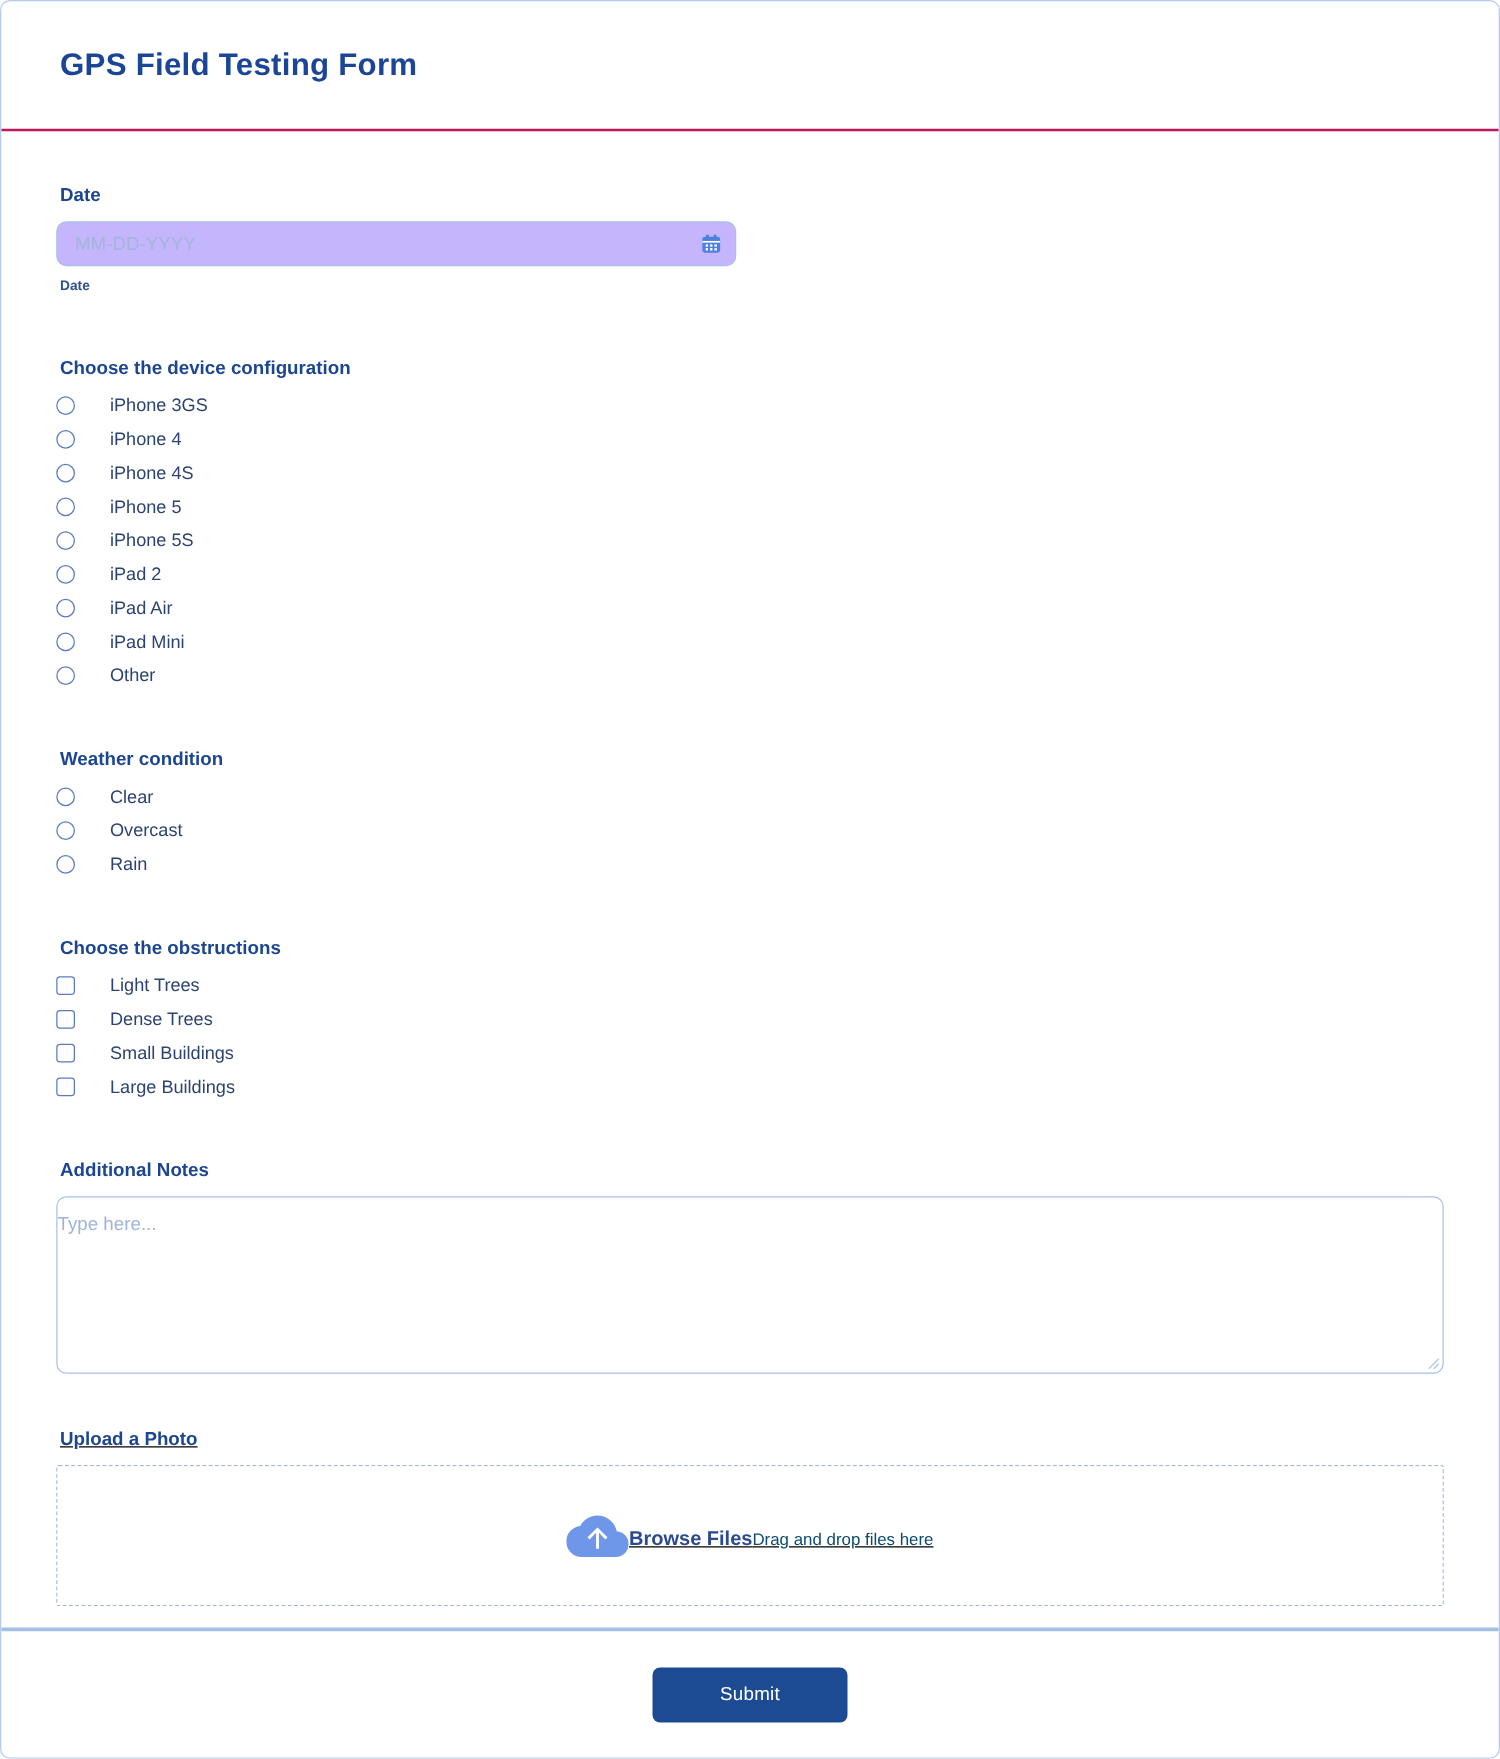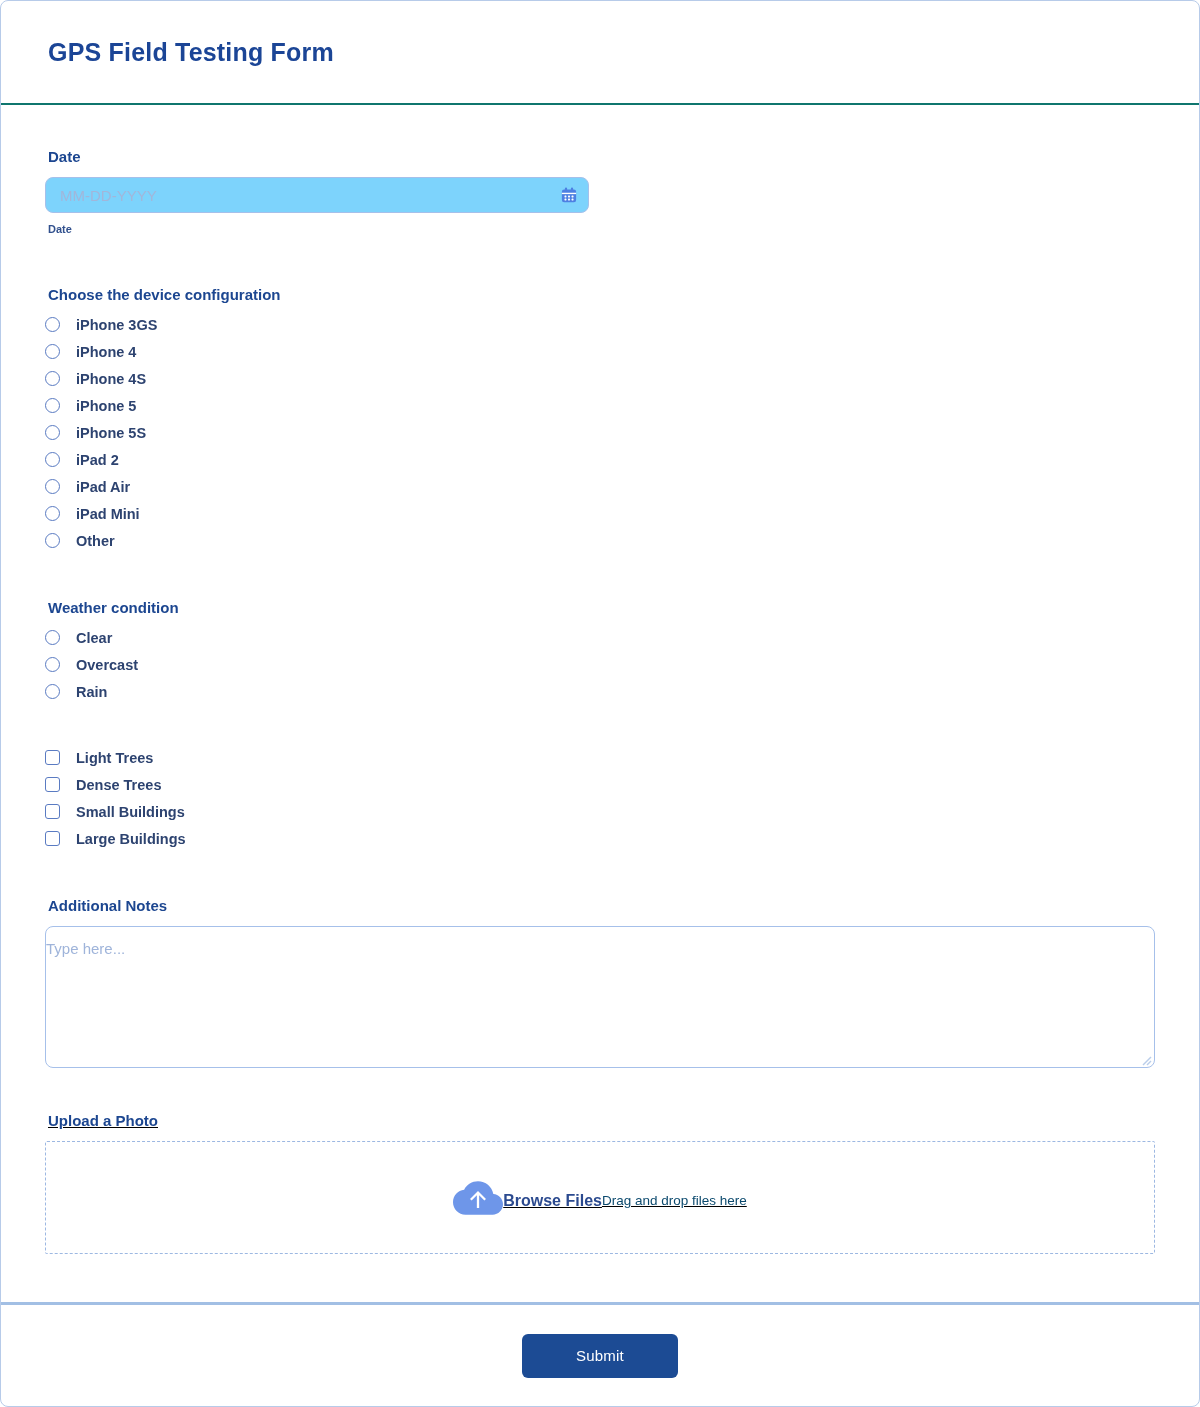--- a/index.html
+++ b/index.html
@@ -13,21 +13,21 @@
     height: 1407px;
     border: 1px solid #b7cbe9;
     border-radius: 8px;
     display: flex;
     flex-direction: column;
     background: #ffffff;
     overflow: hidden;
   }
   .header {
     height: 104px;
-    border-bottom: 2px solid #0f766e;
+    border-bottom: 2px solid #be185d;
     display: flex;
     align-items: center;
     padding: 0 47px;
     flex: 0 0 auto;
   }
   .title {
     font-size: 25px;
     font-weight: 700;
     color: #1b4596;
     letter-spacing: 0.2px;
@@ -52,21 +52,21 @@
   .date-input {
     width: 100%;
     height: 36px;
     border: 1px solid #a6c0ea;
     border-radius: 8px;
     padding: 0 40px 0 14px;
     font-family: "Liberation Sans", sans-serif;
     font-size: 15px;
     color: #2d4370;
     outline: none;
-    background: #7dd3fc;
+    background: #c4b5fd;
   }
   .date-input::placeholder { color: #a2b6da; }
   .cal-icon {
     position: absolute;
     right: 11px;
     top: 9px;
     width: 18px;
     height: 18px;
     cursor: pointer;
   }
@@ -76,25 +76,24 @@
     font-size: 11px;
     font-weight: 600;
     color: #31508d;
   }
   
   .opt-group { margin-top: 51px; }
   .opt-rows { margin-top: 14px; }
   .opt-row {
     display: flex;
     align-items: flex-start;
-    gap: 16px;
+    gap: 28px;
     height: 15px;
     margin-bottom: 12px;
     cursor: pointer;
-    font-weight: bold;
   }
   .opt-row:last-child { margin-bottom: 0; }
   .radio {
     width: 15px;
     height: 15px;
     border: 1.5px solid #5a7bc2;
     border-radius: 50%;
     flex: 0 0 auto;
     background: #fff;
   }
@@ -273,20 +272,21 @@
           <span class="opt-label">Overcast</span>
         </div>
         <div class="opt-row">
           <span class="radio"></span>
           <span class="opt-label">Rain</span>
         </div>
       </div>
     </div>
 
     <div class="opt-group">
+      <div class="group-label">Choose the obstructions</div>
       <div class="opt-rows">
         <div class="opt-row">
           <span class="checkbox"></span>
           <span class="opt-label">Light Trees</span>
         </div>
         <div class="opt-row">
           <span class="checkbox"></span>
           <span class="opt-label">Dense Trees</span>
         </div>
         <div class="opt-row">

